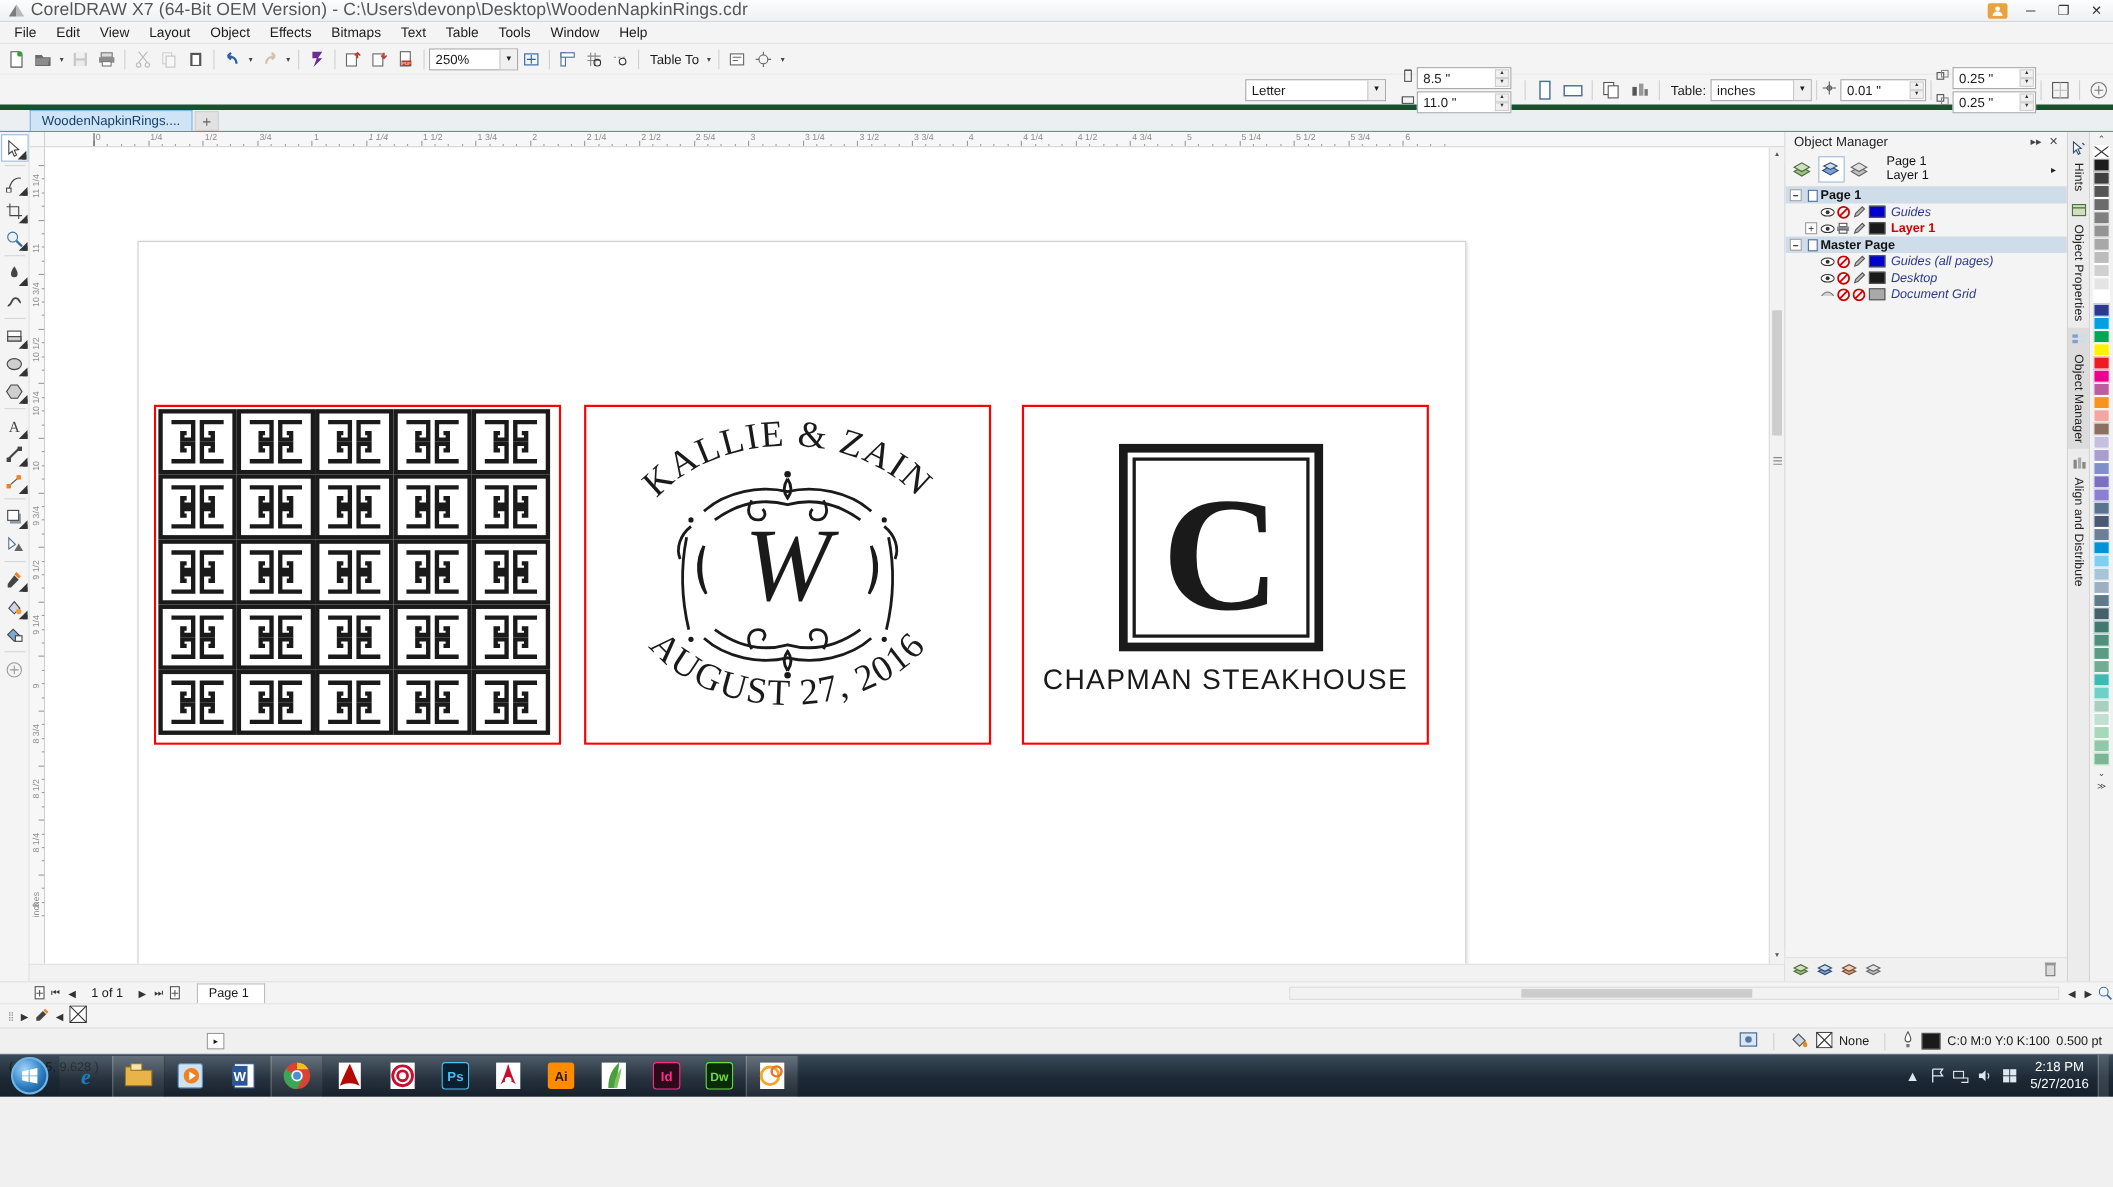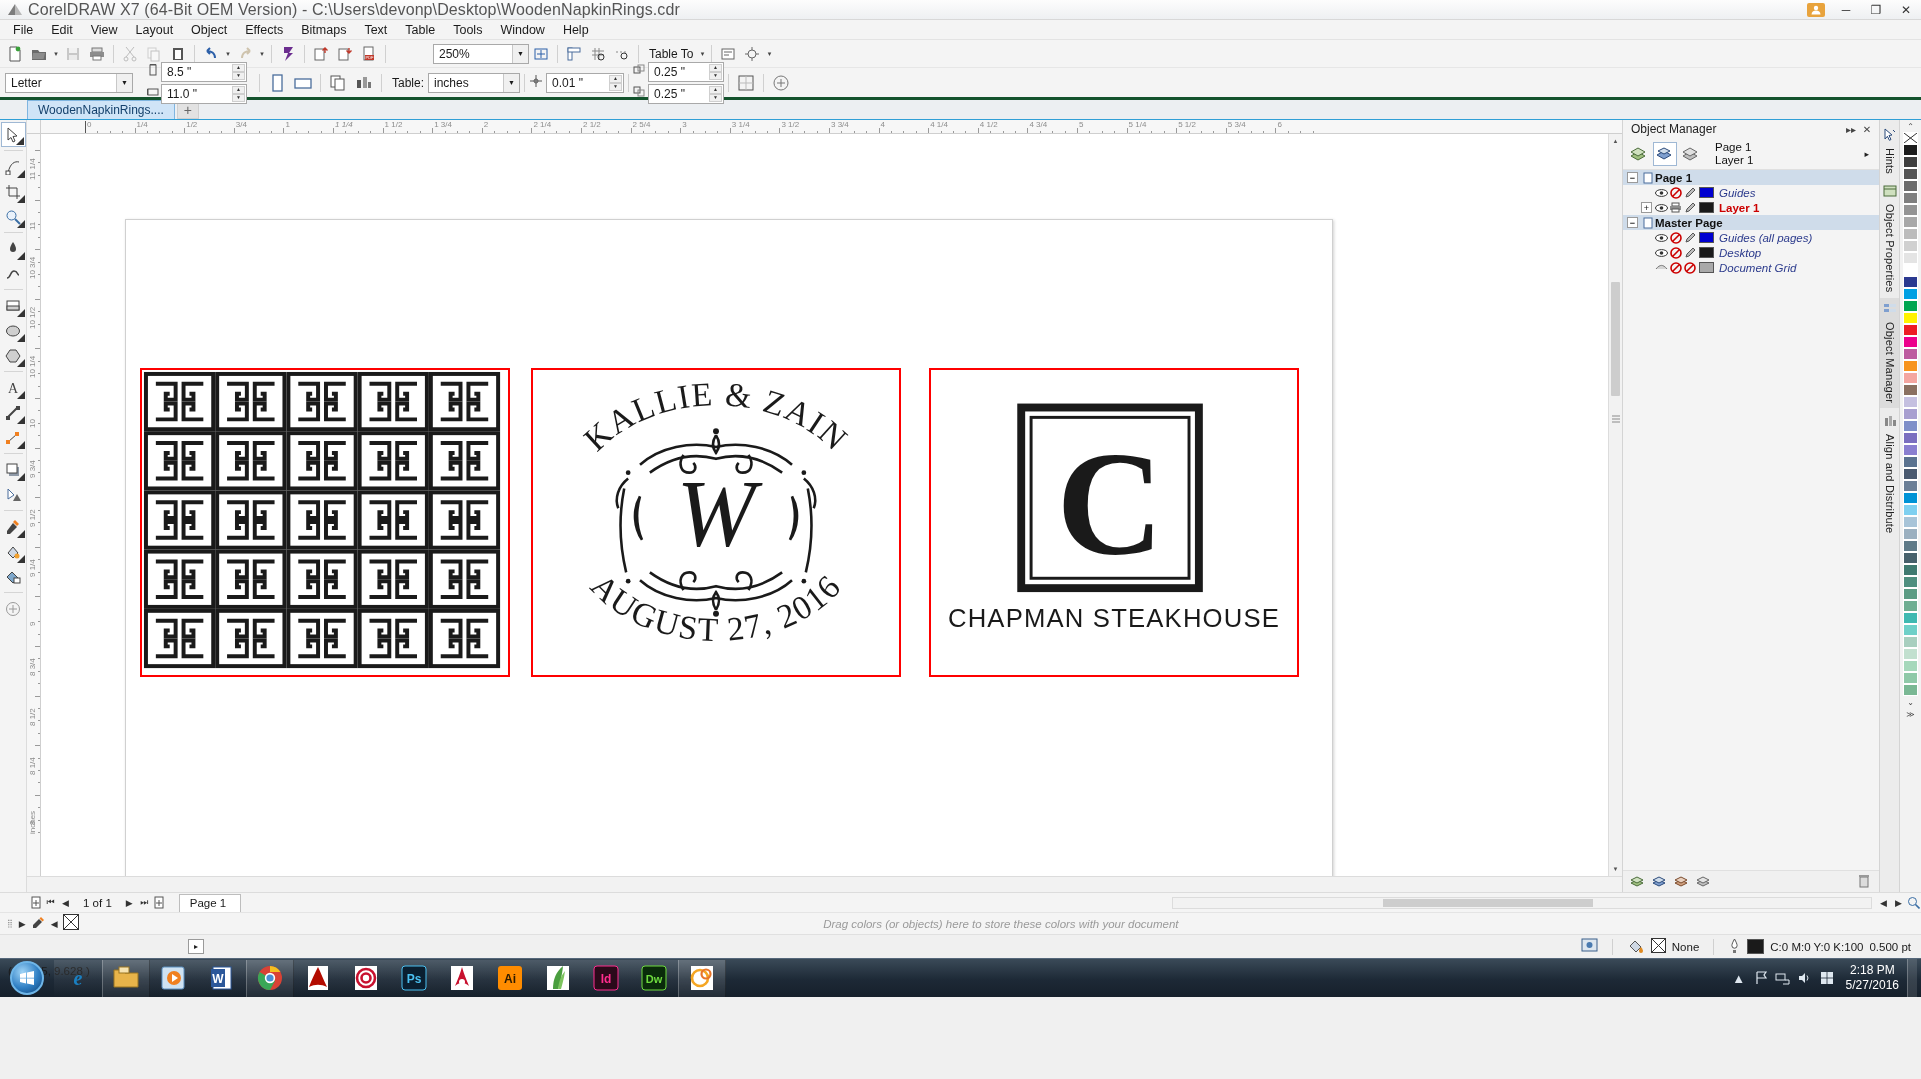--- a/index.html
+++ b/index.html
@@ -20,21 +20,21 @@
 
   
   #menubar{height:20px;background:#f4f4f4;display:flex;align-items:center;
     border-bottom:1px solid #e3e3e3;padding-left:4px;}
   #menubar .mi{padding:2px 9px;font-size:12.5px;color:#1b1b1b;cursor:default;}
 
   
   .toolbar{height:26px;background:#f4f4f4;display:flex;align-items:center;
     border-bottom:1px solid #e6e6e6;padding-left:3px;}
   #toolbar1{height:28px;}
-  #toolbar2{height:32px;border-bottom:3px solid #14532d;}
+  #toolbar2{height:32px;border-bottom:5px solid #14532d;justify-content:flex-end;}
   .tbtn{width:24px;height:22px;display:flex;align-items:center;justify-content:center;
     border:1px solid transparent;border-radius:2px;}
   .tbtn.dis{opacity:.35;}
   .tsep{width:1px;height:18px;background:#d0d0d0;margin:0 4px;}
   .tarrow{width:10px;height:22px;display:flex;align-items:center;justify-content:center;font-size:7px;color:#444;}
 
   .combo{height:20px;border:1px solid #a9a9a9;background:#fff;display:flex;align-items:center;
     padding-left:5px;font-size:12px;position:relative;}
   .combo .cbarrow{position:absolute;right:0;top:0;width:16px;height:100%;
     background:#f0f0f0;border-left:1px solid #c8c8c8;display:flex;align-items:center;justify-content:center;font-size:7px;}
@@ -276,21 +276,21 @@
       </svg>
     </div>
   <div class="tbtn">
     <svg width="16" height="16" viewBox="0 0 16 16">
         <rect x="3" y="1" width="9" height="13" fill="#fff" stroke="#666"></rect>
         <rect x="4" y="9" width="9" height="5" fill="#c0392b"></rect>
         <text x="8.5" y="13.2" font-size="4" fill="#fff" text-anchor="middle" font-family="Liberation Sans">PDF</text>
       </svg>
     </div>
   <div class="tsep"></div>
-  <div class="combo" style="width:96px;margin-left:43px;">
+  <div class="combo" style="width:81px;">
     <span>250%</span>
     <span class="cbarrow">▼</span>
   </div>
   <div class="tbtn">
     <svg width="16" height="16" viewBox="0 0 16 16">
         <rect x="2" y="3" width="12" height="10" fill="none" stroke="#2b5fa8"></rect>
         <path d="M8 4v8M4 8h8" stroke="#2b5fa8"></path>
       </svg>
     </div>
   <div class="tsep"></div>
@@ -1270,21 +1270,20 @@
     <svg width="13" height="13" viewBox="0 0 13 13">
         <path d="M9 1l3 3-1.5 1.5-3-3z" fill="#f08020"></path>
         <path d="M7 3l3 3-6 6H1V9z" fill="#444"></path>
       </svg></span>
   <span style="font-size:9px;color:#333;padding:0 3px;">◀</span>
   <span style="padding:0 2px;">
     <svg width="16" height="16" viewBox="0 0 16 16">
         <rect x="0.5" y="0.5" width="15" height="15" fill="#fff" stroke="#333"></rect>
         <path d="M0.5 0.5l15 15M15.5 0.5l-15 15" stroke="#333"></path>
       </svg></span>
-  <span class="hint">Drag colors (or objects) here to store these colors with your document</span>
 </div>
 
 <div id="statusbar">
   <span class="coords">( -0.035, 9.628 )</span>
   <span style="width:16px;height:15px;border:1px solid #9a9a9a;background:#fff;display:flex;align-items:center;justify-content:center;font-size:8px;">▸</span>
   <span class="right">
     <span>
       <svg width="17" height="15" viewBox="0 0 17 15">
           <rect x="1" y="1" width="15" height="12" fill="#dde6ef" stroke="#3a5f8a"></rect>
           <circle cx="8.5" cy="7" r="3" fill="#4a7ab0"></circle>

